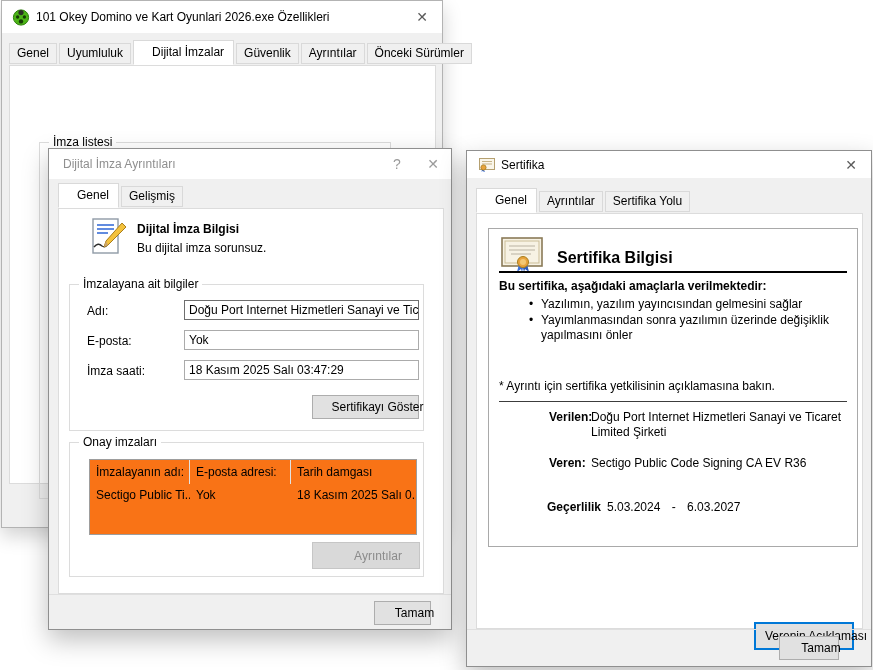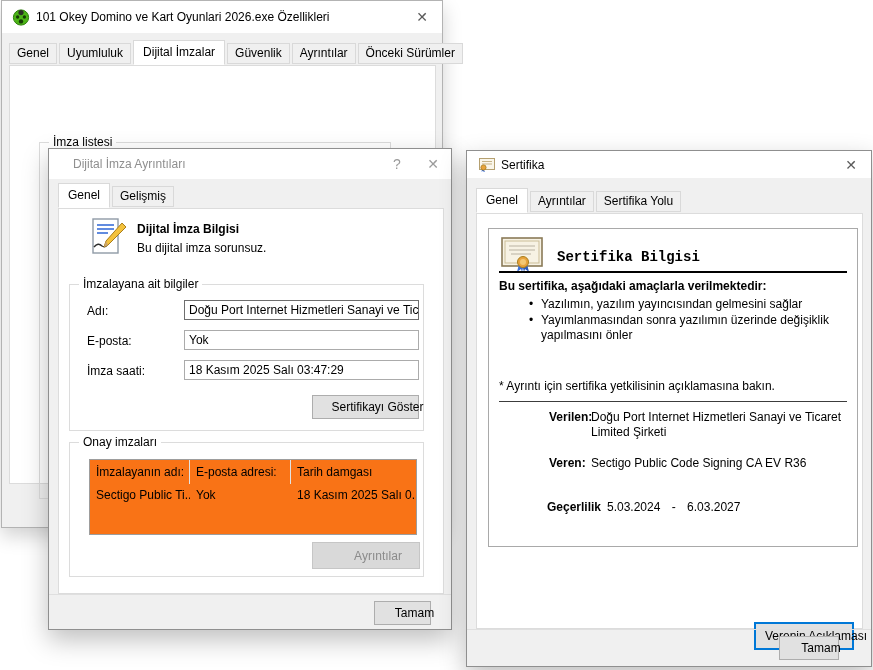--- a/index.html
+++ b/index.html
@@ -32,21 +32,21 @@
   .tab {
     background:#f0f0f0;
     border:1px solid #d9d9d9;
     padding:2px 7px 3px 7px;
     margin-right:2px;
     white-space:nowrap;
   }
   .tab.active {
     background:#fff;
     border-bottom:1px solid #fff;
-    padding:4px 9px 5px 9px;
+    padding:4px 9px 5px 18px;
     margin-bottom:-1px;
   }
   .page {
     position:absolute;
     background:#ffffff;
     border:1px solid #dcdcdc;
   }
   .groupbox {
     position:absolute;
     border:1px solid #dcdcdc;
@@ -110,21 +110,21 @@
   #win1 .titlebar { height:32px; padding-left:10px;align-items:center; }
   #win1 .tabstrip { left:7px; top:39px; }
   #win1 .page { left:7px; top:64px; width:427px; height:419px; }
   #win1-group { left:29px; top:76px; width:352px; height:357px; }
   #win1-table { left:39px; top:100px; width:327px; height:228px; }
   #win1 .c1 { width:97px; } #win1 .c2 { width:103px; } #win1 .c3 { width:125px; }
 
   
   #win2 { left:48px; top:148px; width:404px; height:482px;
           border:1px solid #8f8f8f; box-shadow:0 10px 24px rgba(0,0,0,.25); z-index:2; }
-  #win2 .titlebar { height:30px; padding-left:24px;align-items:center; }
+  #win2 .titlebar { height:30px; padding-left:14px;align-items:center; }
   #win2 .title-text { color:#8f8f8f; margin-left:0; }
   #win2 .caption-btn { width:36px; color:#9b9b9b; }
   #win2 .tabstrip { left:9px; top:34px; }
   #win2 .page { left:9px; top:59px; width:386px; height:386px; }
   #win2-sigicon { position:absolute; left:29px; top:8px; }
   #win2-heading { position:absolute; left:78px; top:13px; font-weight:bold; }
   #win2-sub { position:absolute; left:78px; top:32px; }
   #win2-group1 { left:10px; top:75px; width:355px; height:147px; }
   #win2-group2 { left:10px; top:233px; width:355px; height:135px; }
   .w2-label { position:absolute; left:28px; white-space:nowrap; }
@@ -140,21 +140,21 @@
   #win3 { left:466px; top:150px; width:406px; height:517px;
           border:1px solid #8f8f8f; box-shadow:0 10px 24px rgba(0,0,0,.25); z-index:3; }
   #win3 .titlebar { height:27px; padding-left:12px; }
   #win3 .tabstrip { left:9px; top:37px; }
   #win3 .page { left:9px; top:62px; width:387px; height:416px; }
   #win3-panel {
     position:absolute; left:11px; top:14px; width:370px; height:319px;
     border:1px solid #a9a9a9; background:#fff;
   }
   #win3-certicon { position:absolute; left:12px; top:8px; }
-  #win3-heading { position:absolute; left:68px; top:20px; font-weight:bold; font-size:14px;font-family:Liberation Mono, monospace; }
+  #win3-heading { position:absolute; left:68px; top:20px; font-weight:bold; font-size:16px; }
   #win3-hr1 { position:absolute; left:10px; right:10px; top:42px; height:2px; background:#000; }
   #win3-purpose-title { position:absolute; left:10px; top:50px; font-weight:bold; }
   #win3-bullets { position:absolute; left:40px; top:68px; width:300px; }
   .bullet-line { display:flex; margin-bottom:1px; line-height:15px; }
   .bullet-glyph { width:12px; flex:none; }
   #win3-footnote { position:absolute; left:10px; top:150px; }
   #win3-hr2 { position:absolute; left:10px; right:10px; top:172px; height:1px; background:#3c3c3c; }
   .w3-fieldlabel { position:absolute; font-weight:bold; white-space:nowrap; }
   .w3-fieldvalue { position:absolute; left:102px; width:252px; line-height:15px; }
   #win3-installbtn { left:169px; top:410px; width:103px; height:24px; }

